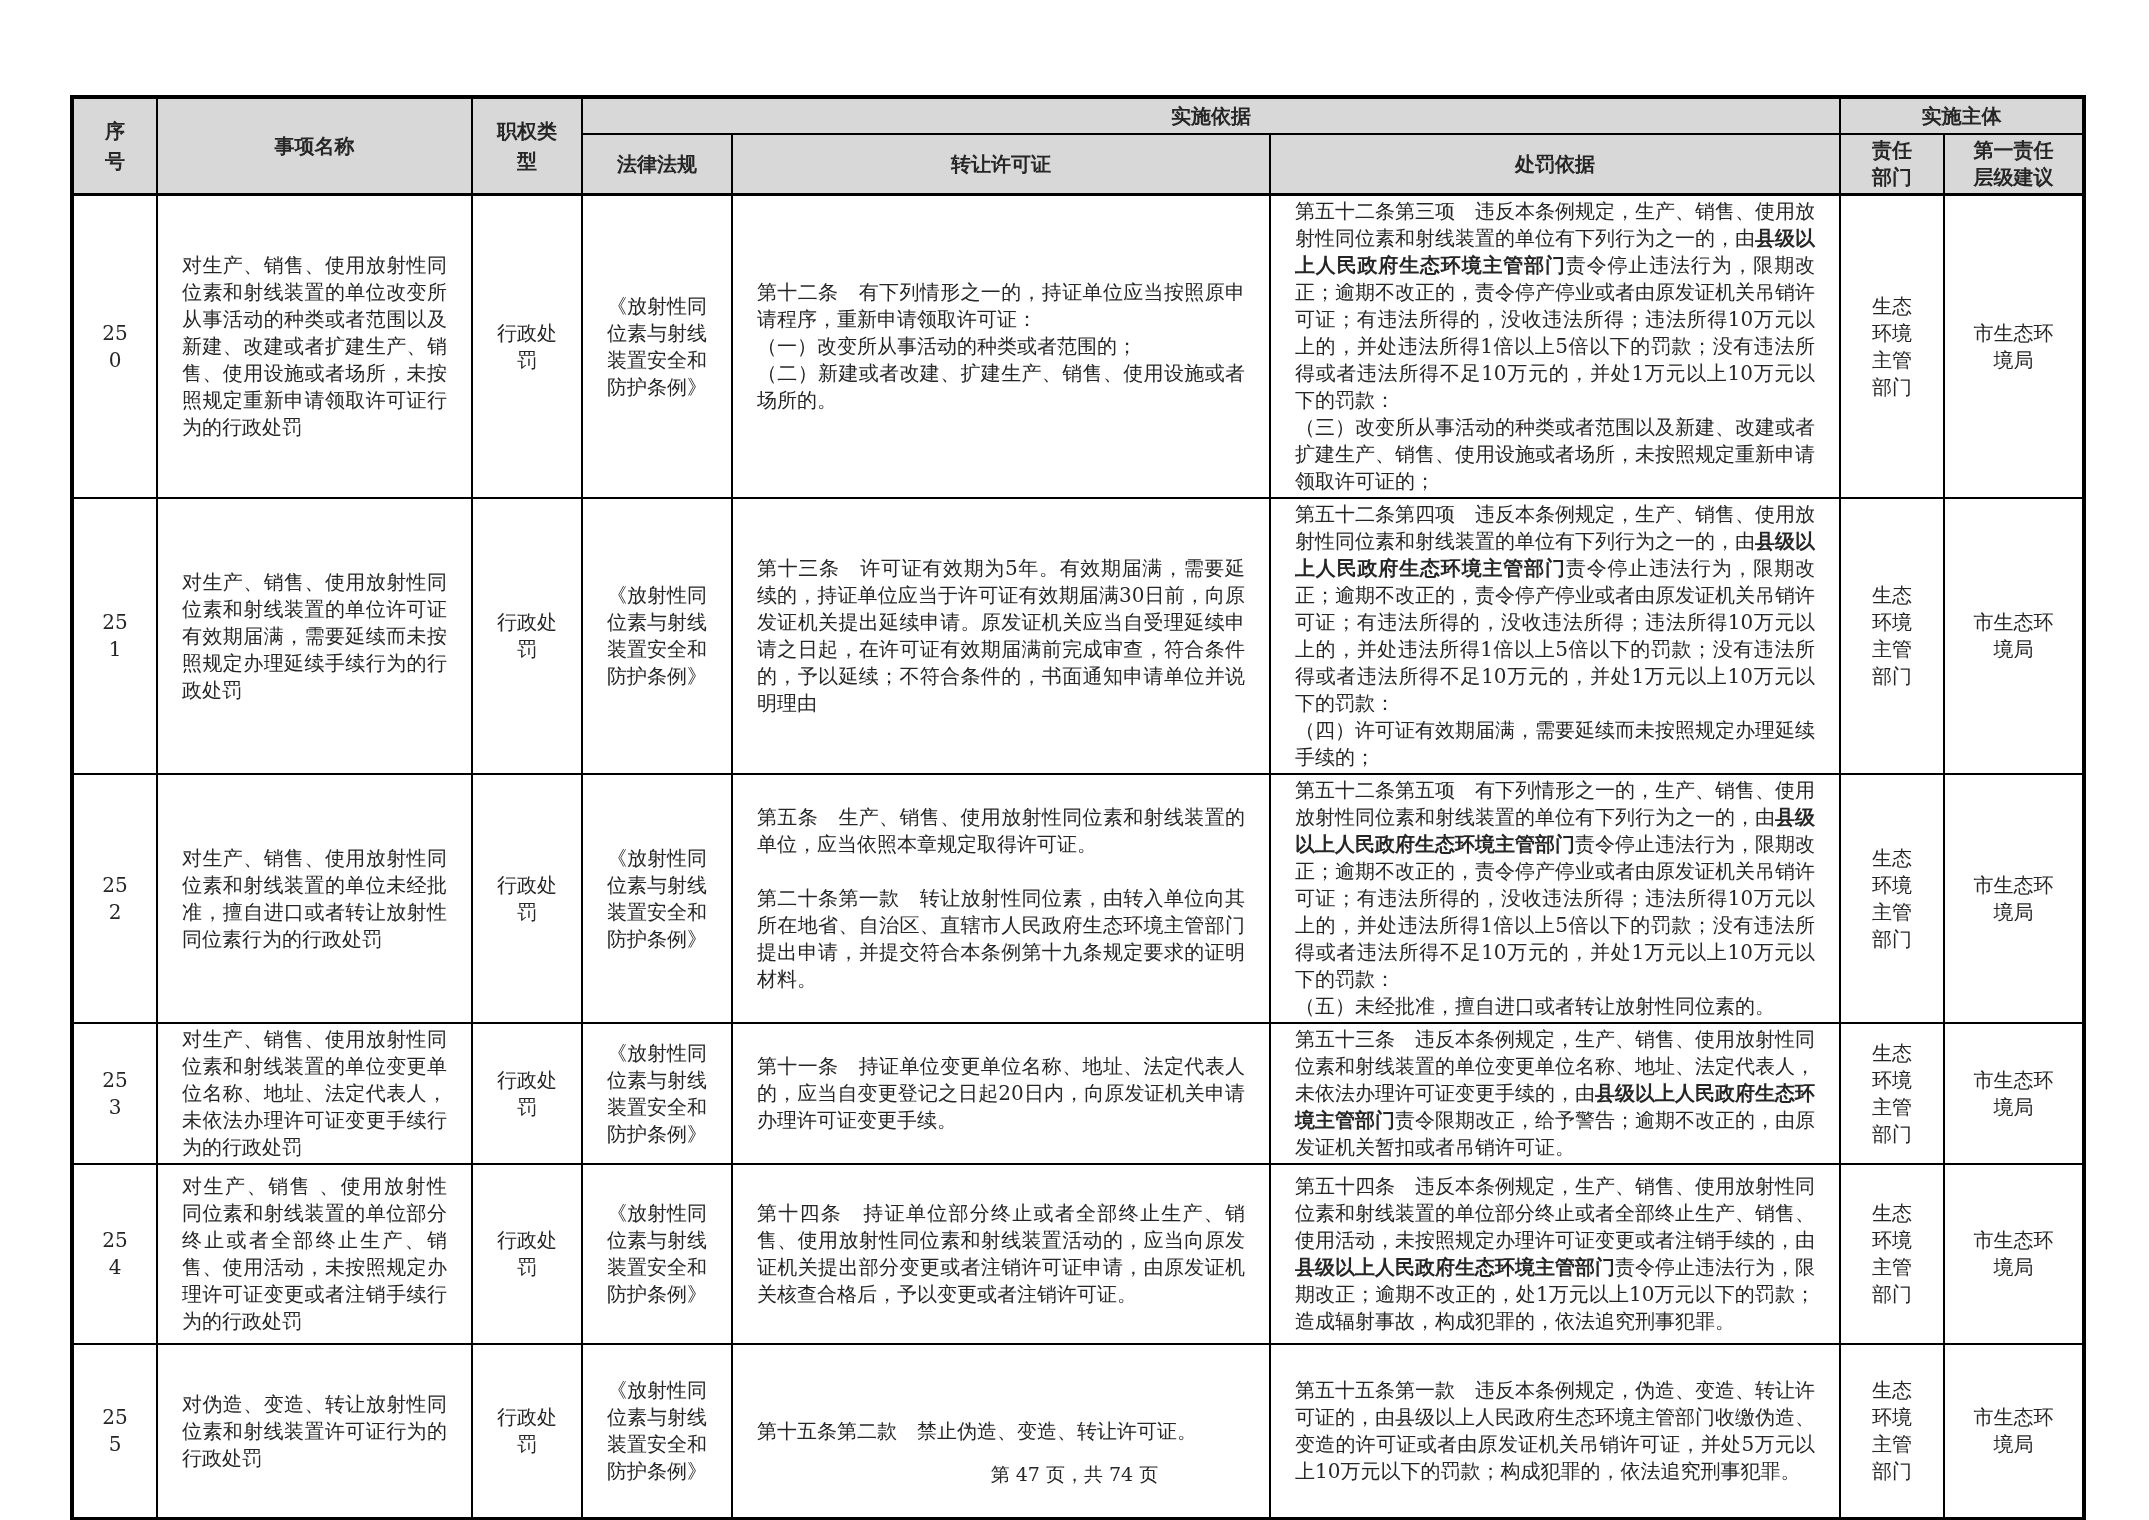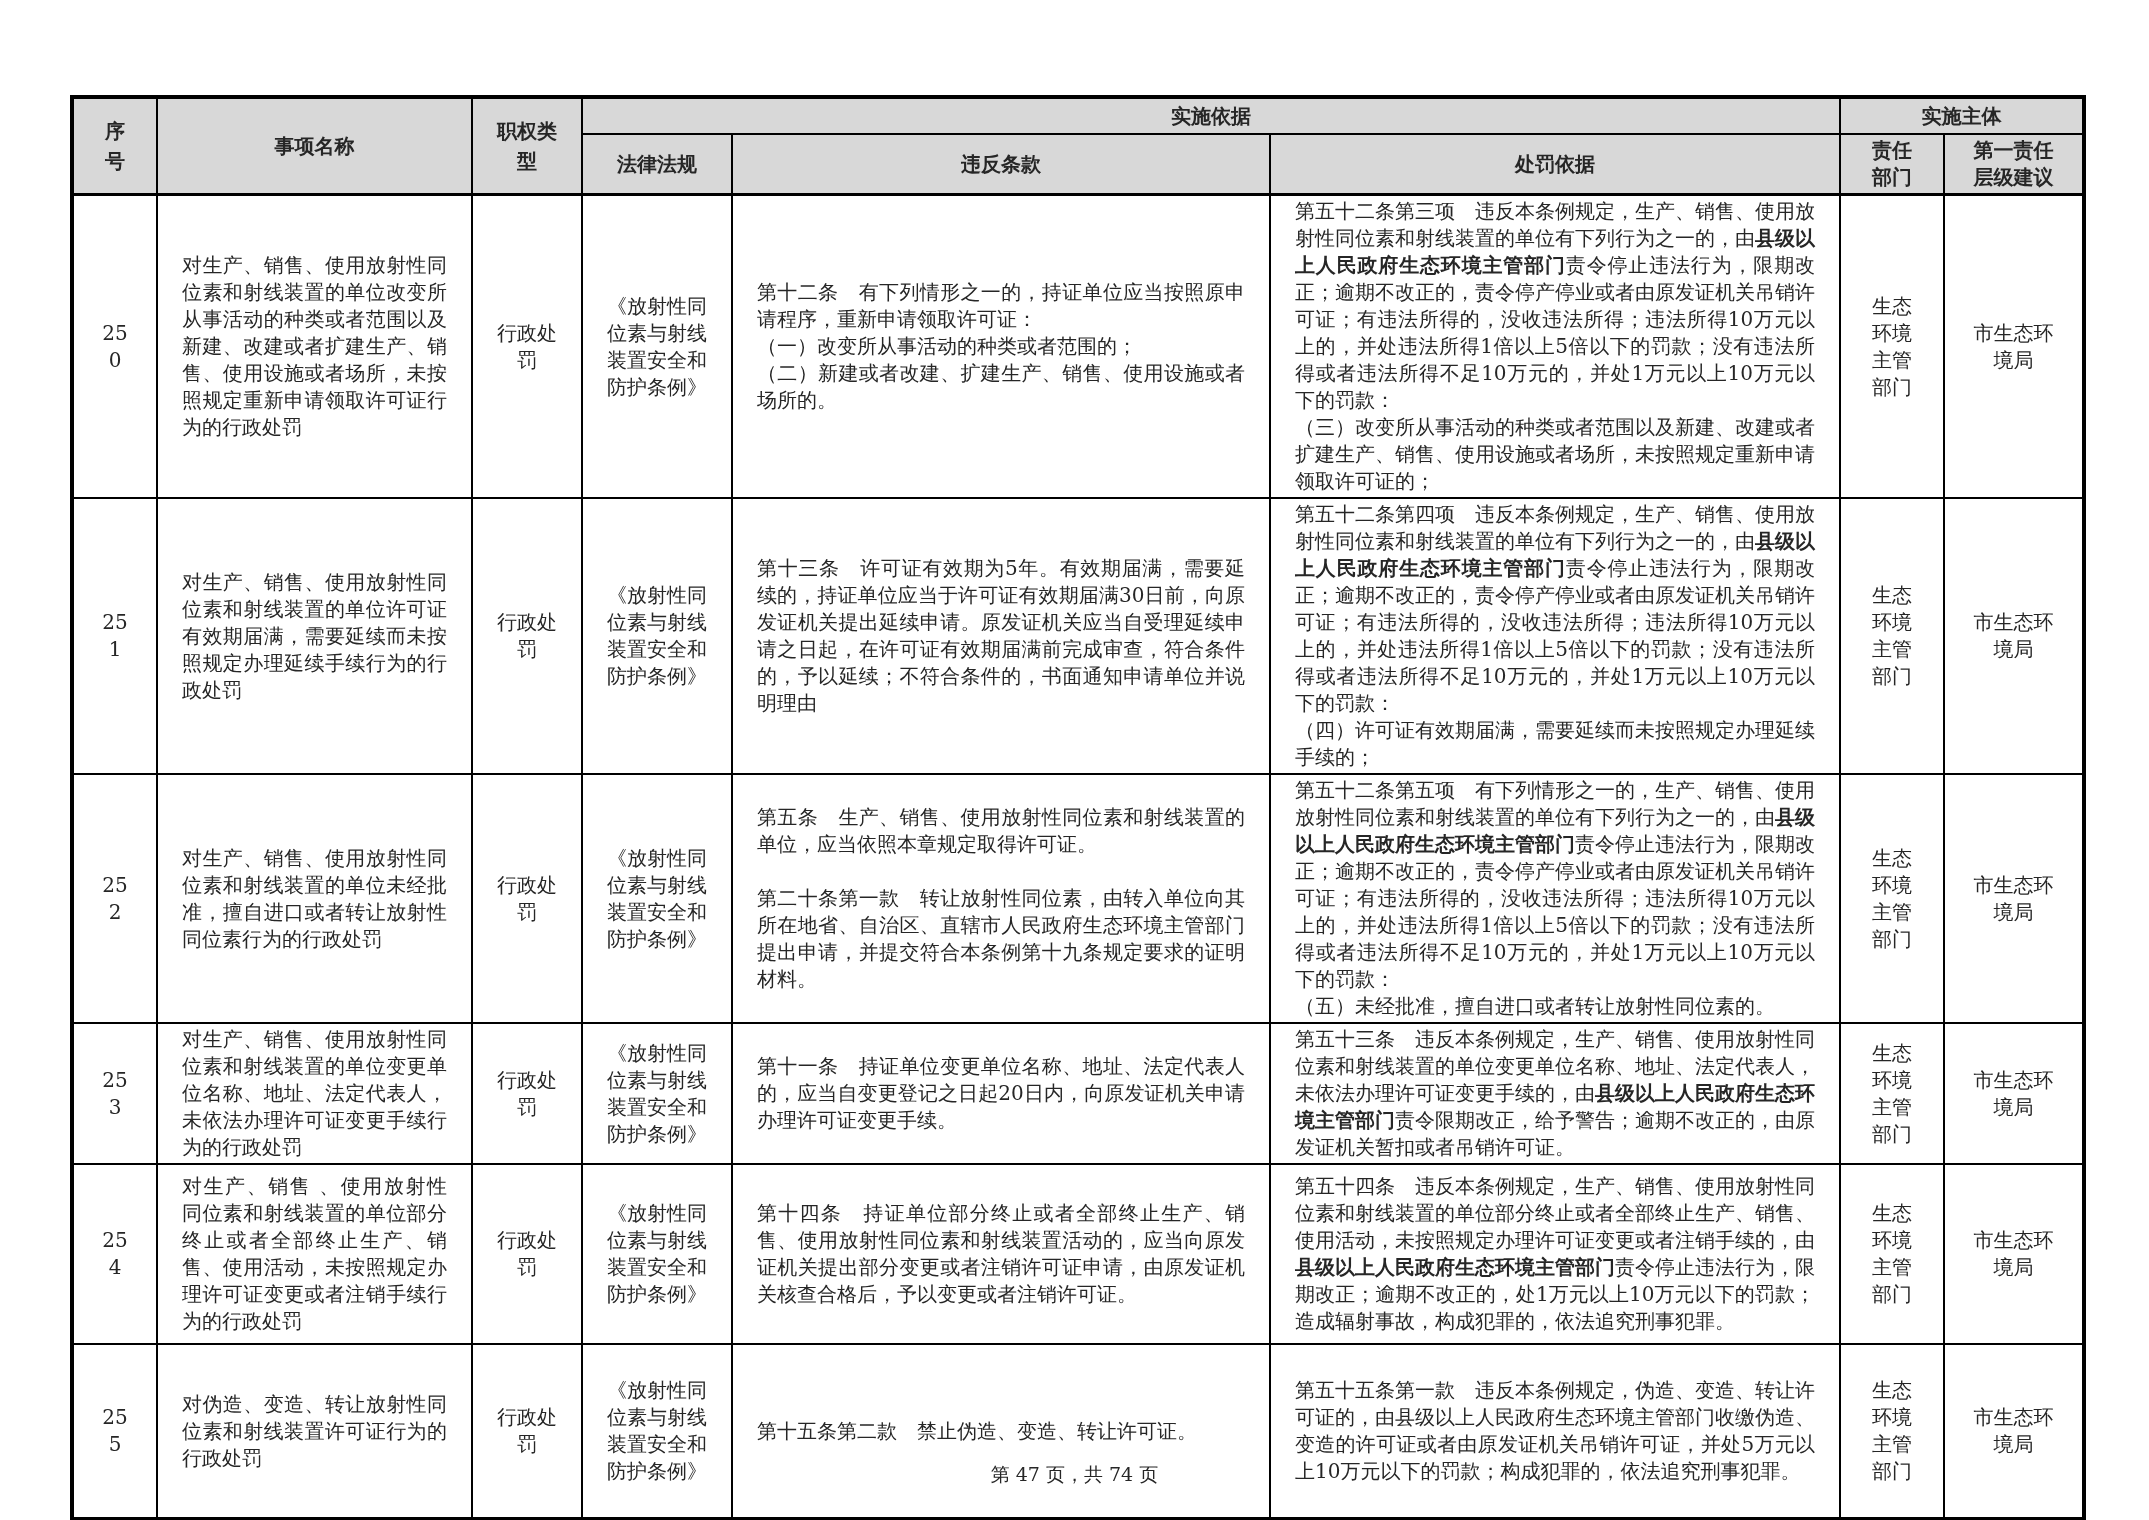--- a/index.html
+++ b/index.html
@@ -74,21 +74,21 @@
     <thead>
       <tr class="h1">
         <th rowspan="2">序号</th>
         <th rowspan="2">事项名称</th>
         <th rowspan="2">职权类型</th>
         <th colspan="3">实施依据</th>
         <th colspan="2">实施主体</th>
       </tr>
       <tr class="h2">
         <th>法律法规</th>
-        <th>违反条款</th>
+        <th>转让许可证</th>
         <th>处罚依据</th>
         <th>责任部门</th>
         <th>第一责任层级建议</th>
       </tr>
     </thead>
     <tbody id="table-body">
         <tr>
           <td class="c-center">250</td>
           <td class="c-just">对生产、销售、使用放射性同位素和射线装置的单位改变所从事活动的种类或者范围以及新建、改建或者扩建生产、销售、使用设施或者场所，未按照规定重新申请领取许可证行为的行政处罚</td>
           <td class="c-center">行政处罚</td>

